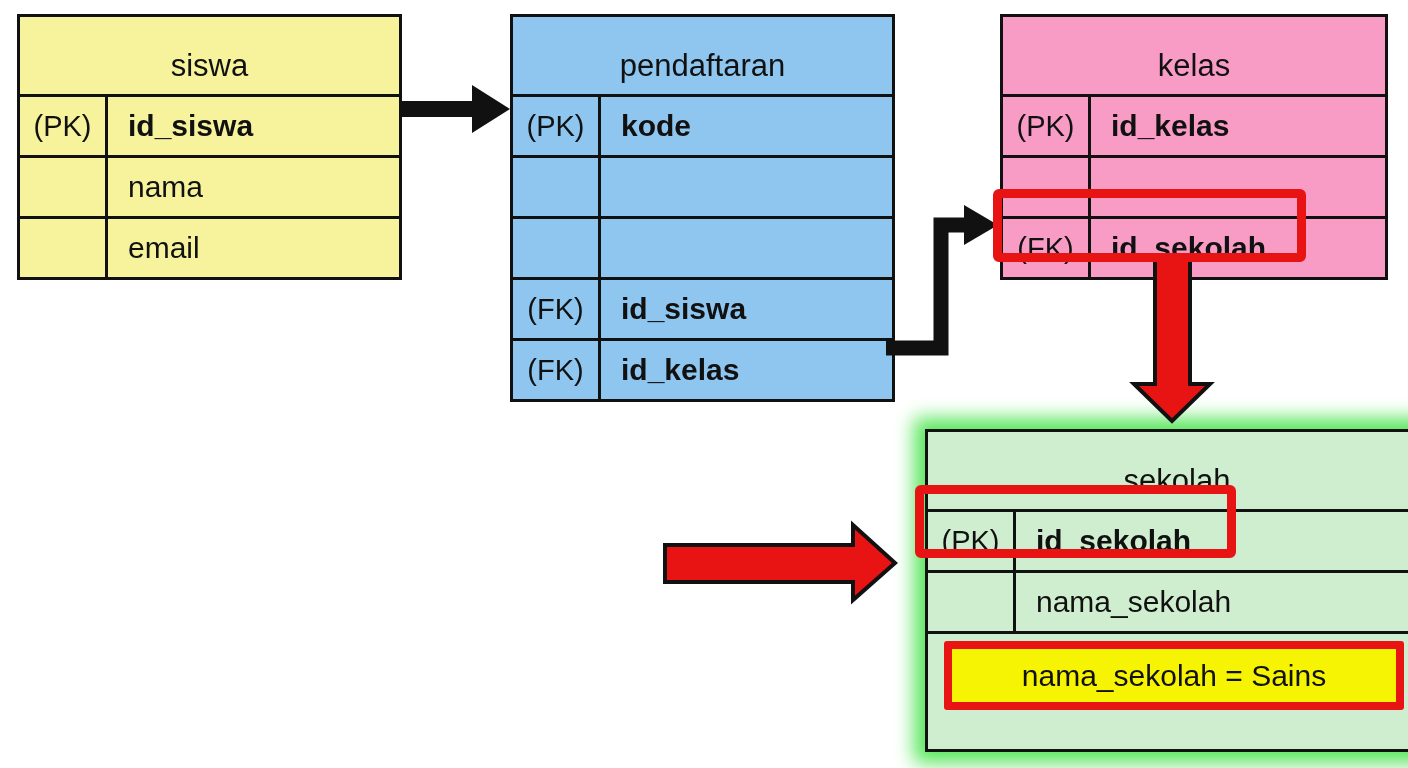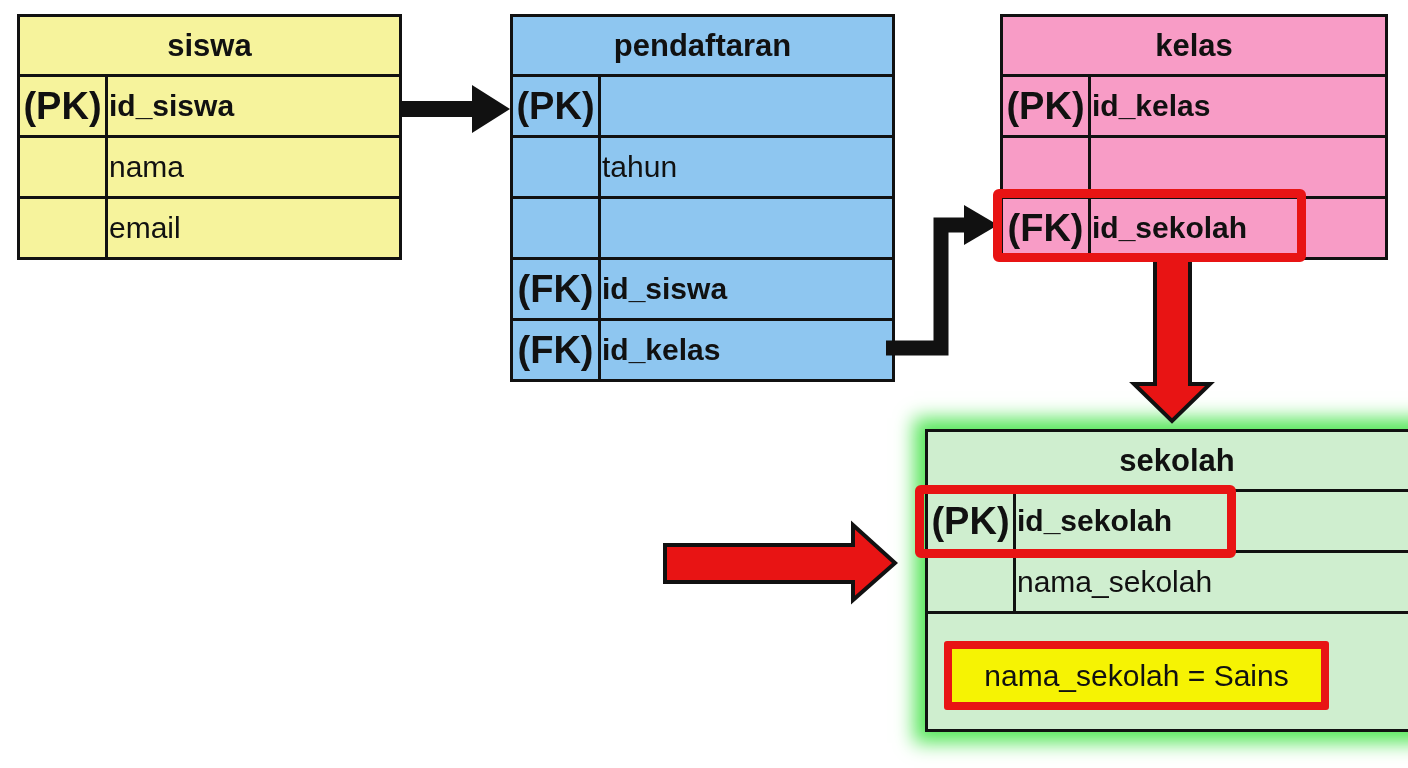--- a/index.html
+++ b/index.html
@@ -4,47 +4,47 @@
 <style>
   html,body { margin:0; padding:0; background:#fff; }
   .canvas {
     position:relative; width:1408px; height:768px; background:#fff;
     font-family:"Liberation Sans", sans-serif; overflow:hidden; color:#111;
   }
   .table { position:absolute; border:3px solid var(--line,#111); box-sizing:border-box; }
   .thead {
     height:57px; border-bottom:3px solid var(--line,#111);
     display:flex; align-items:center; justify-content:center;
-    font-weight:bold; font-size:31px; box-sizing:content-box;
+    font-weight:normal; font-size:31px; box-sizing:content-box;margin-top:20px;
   }
   .trow { display:flex; height:58px; border-bottom:3px solid var(--line,#111); }
   .trow.last { border-bottom:none; }
   .tkey {
     width:85px; flex:0 0 85px; border-right:3px solid var(--line,#111);
-    display:flex; align-items:center; justify-content:center; font-size:38px;font-weight:bold;
+    display:flex; align-items:center; justify-content:center; font-size:29px;
   }
-  .tfield { flex:1; display:flex; align-items:center; padding-left:1px; font-size:30px; }
+  .tfield { flex:1; display:flex; align-items:center; padding-left:20px; font-size:30px; }
   .bold { font-weight:bold; }
   .note-section { height:115px; position:relative; }
 
   #t-siswa       { left:17px;  top:14px;  width:385px; background:var(--table-siswa,#f6f39c); }
   #t-pendaftaran { left:510px; top:14px;  width:385px; background:var(--table-pendaftaran,#8ec6f0); }
   #t-kelas       { left:1000px;top:14px;  width:388px; background:var(--table-kelas,#f89cc6); }
   #t-sekolah     { left:925px; top:429px; width:504px; background:var(--table-sekolah,#cfeecf);
                    box-shadow:0 0 18px 11px var(--sekolah-glow,#58e75c); }
 
   .hl-box {
     position:absolute; box-sizing:border-box;
     border:9px solid var(--highlight,#e81414); border-radius:6px; z-index:5;
   }
   #hl-kelas   { left:993px; top:189px; width:313px; height:73px; }
   #hl-sekolah { left:915px; top:485px; width:321px; height:73px; }
 
   #note-box {
-    position:absolute; left:944px; top:641px; width:385px; height:69px;
+    position:absolute; left:944px; top:641px; width:460px; height:69px;
     box-sizing:border-box; border:8px solid var(--highlight,#e81414);
     background:var(--note-bg,#f6f303); border-radius:3px; z-index:6;
     display:flex; align-items:center; justify-content:center; font-size:30px;
   }
 
   .arrow-svg { position:absolute; z-index:4; }
   #arr-siswa-pendaftaran { left:400px; top:82px; }
   #arr-pendaftaran-kelas { left:886px; top:196px; }
   #arr-kelas-sekolah     { left:1126px; top:253px; }
   #arr-pointer-sekolah   { left:662px; top:518px; }
@@ -70,24 +70,24 @@
     <div class="trow last">
       <div class="tkey"></div>
       <div class="tfield">email</div>
     </div>
   </div>
 
   <div class="table" id="t-pendaftaran">
     <div class="thead">pendaftaran</div>
     <div class="trow">
       <div class="tkey">(PK)</div>
+      <div class="tfield bold">kode</div>
     </div>
     <div class="trow">
       <div class="tkey"></div>
-      <div class="tfield">tahun</div>
     </div>
     <div class="trow">
       <div class="tkey"></div>
     </div>
     <div class="trow">
       <div class="tkey">(FK)</div>
       <div class="tfield bold">id_siswa</div>
     </div>
     <div class="trow last">
       <div class="tkey">(FK)</div>

